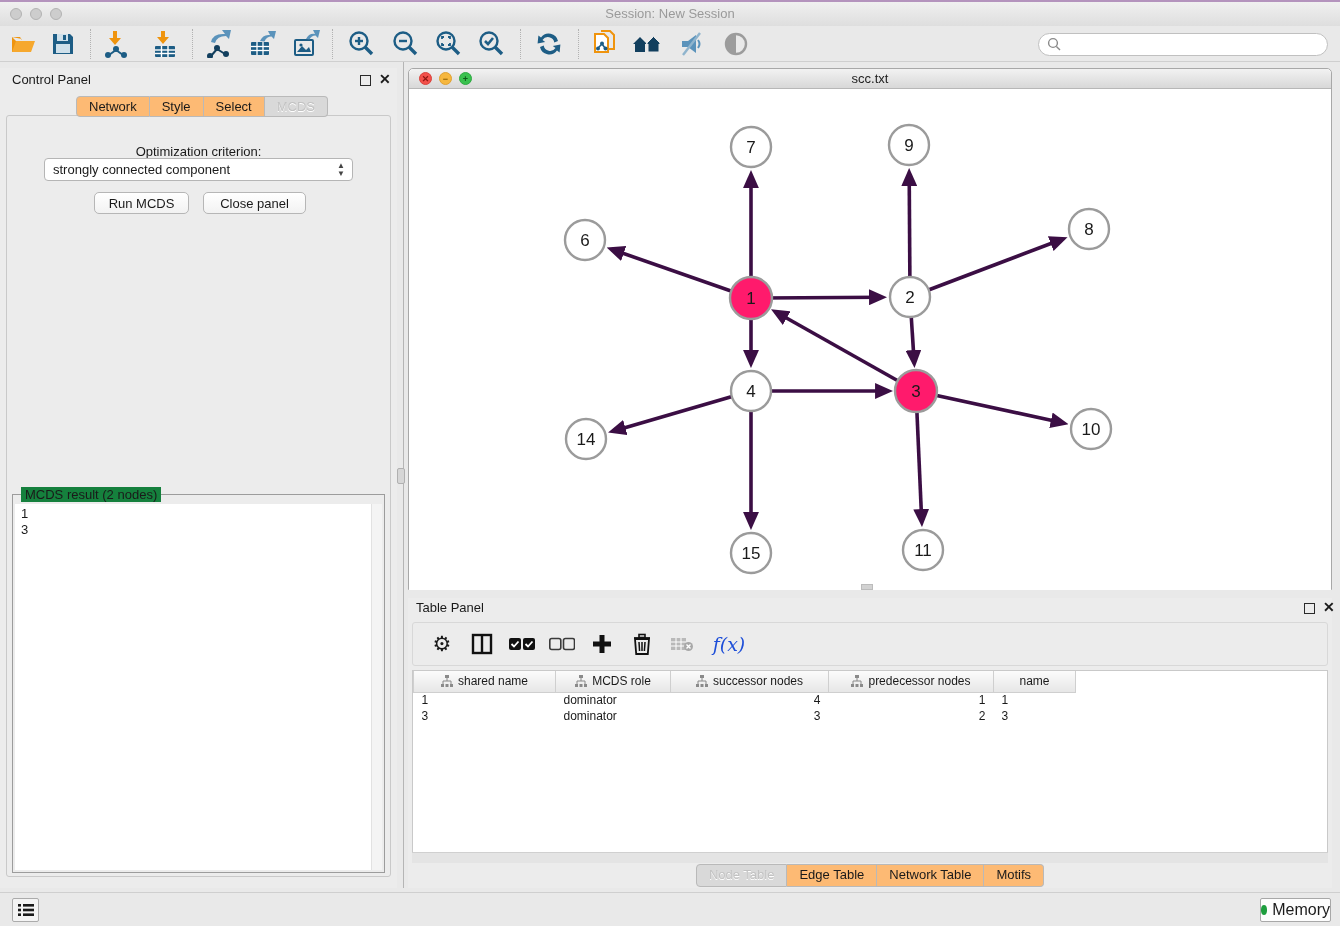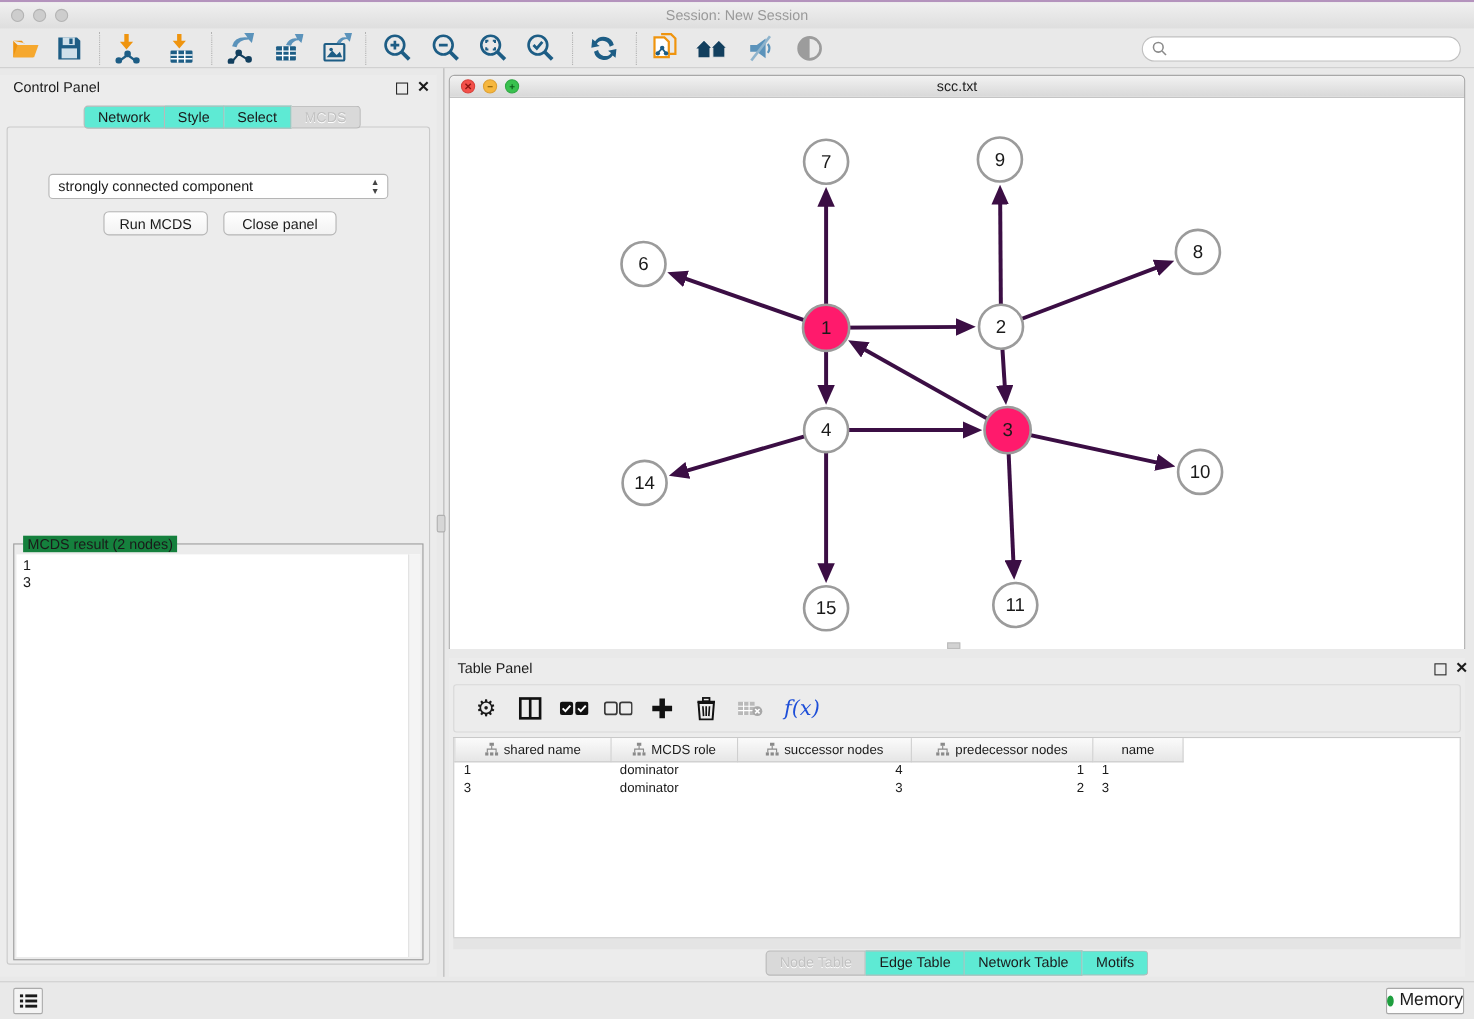--- a/index.html
+++ b/index.html
@@ -24,21 +24,21 @@
   .mag { stroke:#8a8a8a; fill:none; stroke-width:1.4; }
 
   
   #control-panel { left:0; top:68px; width:397px; height:820px; background:#ececec; }
   .panel-float { width:11px; height:11px; border:1.6px solid #2a2a2a; background:transparent; }
   .panel-close { font-size:14px; font-weight:bold; color:#1a1a1a; line-height:12px; }
   #cp-float { left:360px; top:7px; } #cp-close { left:379px; top:5px; }
   #cp-content-box { left:6px; top:47px; width:385px; height:762px; border:1px solid #c9c9c9; border-radius:3px; background:#ececec; }
   .tabrow { display:flex; }
   #cp-tabs { left:76px; top:28px; height:21px; }
-  .tab { font-size:13px; padding:2px 12px; background:#5eead4; border:1px solid #b9b9b9; border-left:none; line-height:15px; }
+  .tab { font-size:13px; padding:2px 12px; background:#fdba74; border:1px solid #b9b9b9; border-left:none; line-height:15px; }
   .tab:first-child { border-left:1px solid #b9b9b9; border-radius:4px 0 0 4px; }
   .tab:last-child { border-radius:0 4px 4px 0; }
   .tab.active { background:#d9d9d9; color:#c2c2c2; text-shadow:0 1px 0 #fff; }
   #opt-label { left:0; top:76px; width:397px; text-align:center; font-size:13px; }
   #criterion-select { left:44px; top:90px; width:309px; height:23px; background:#fff; border:1px solid #b5b5b5; border-radius:4px; font-size:13px; display:flex; align-items:center; padding:0 8px; }
   #criterion-select .chevrons { position:absolute; right:7px; top:3px; display:flex; flex-direction:column; line-height:8px; font-size:8px; color:#444; }
   .mac-btn { height:22px; background:linear-gradient(#ffffff,#f2f2f2); border:1px solid #b6b6b6; border-radius:5px; font-size:13px; display:flex; align-items:center; justify-content:center; }
   #run-btn { left:94px; top:124px; width:95px; }
   #closepanel-btn { left:203px; top:124px; width:103px; }
   #result-box { left:12px; top:426px; width:373px; height:379px; border:1px solid #9c9c9c; }
@@ -255,20 +255,21 @@
   <div class="abs cp-title" style="left:12px; top:4px; font-size:13px;">Control Panel</div>
   <div class="abs panel-float" id="cp-float"></div>
   <div class="abs panel-close" id="cp-close">✕</div>
   <div class="abs" id="cp-content-box"></div>
   <div class="abs tabrow" id="cp-tabs">
     <div class="tab">Network</div>
     <div class="tab">Style</div>
     <div class="tab">Select</div>
     <div class="tab active">MCDS</div>
   </div>
+  <div class="abs" id="opt-label">Optimization criterion:</div>
   <div class="abs" id="criterion-select">
     <span>strongly connected component</span>
     <span class="chevrons">
         <span>▲</span>
         <span>▼</span>
       </span>
   </div>
   <div class="abs mac-btn" id="run-btn">Run MCDS</div>
   <div class="abs mac-btn" id="closepanel-btn">Close panel</div>
   <div class="abs" id="result-box">

